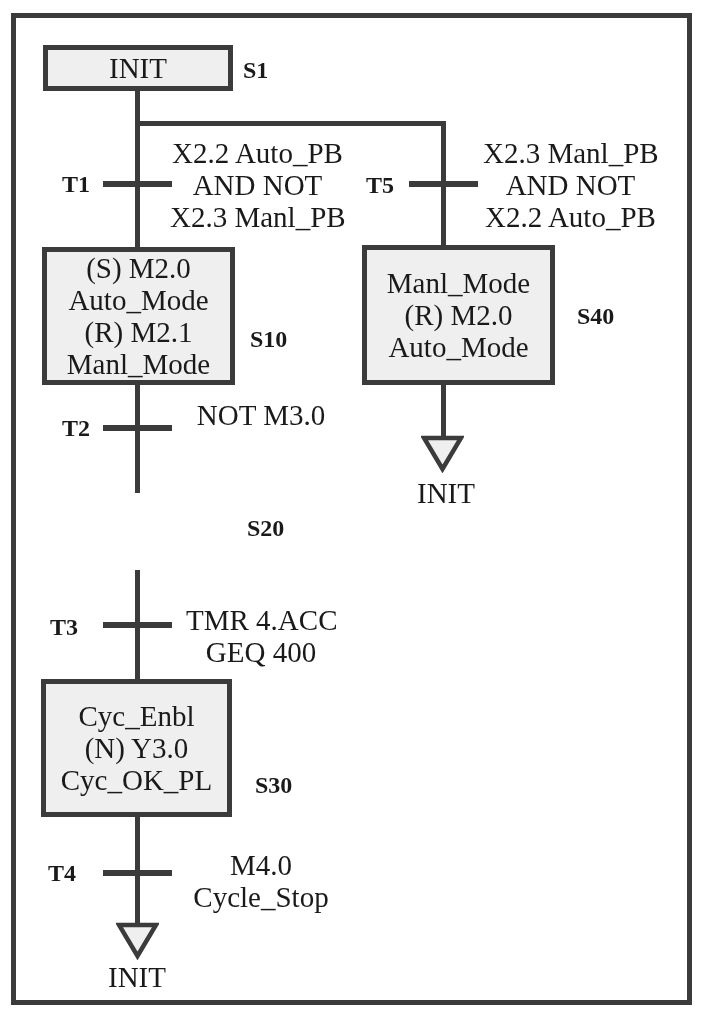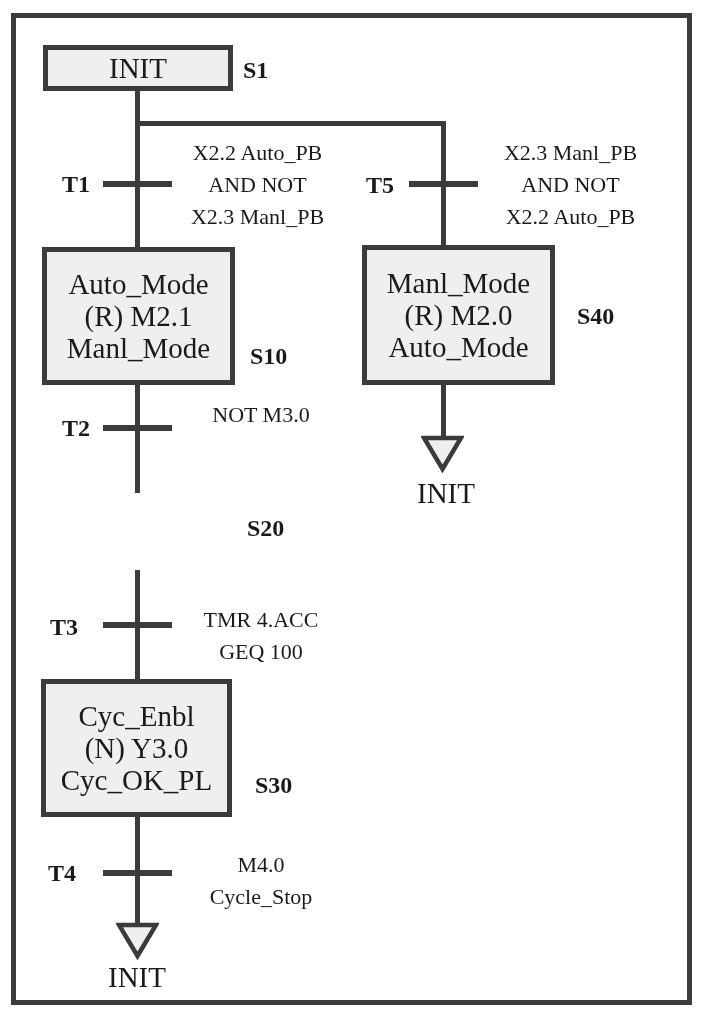--- a/index.html
+++ b/index.html
@@ -52,21 +52,21 @@
   .slabel, .tlabel {
     position: absolute;
     font-weight: bold;
     font-size: 24px;
     line-height: 32px;
     white-space: nowrap;
   }
   .cond {
     position: absolute;
     text-align: center;
-    font-size: 22px;
+    font-size: 29px;
     line-height: 32px;
     white-space: nowrap;
   }
   .jump {
     position: absolute;
   }
   .jump-text {
     position: absolute;
     text-align: center;
     font-size: 29px;
@@ -92,40 +92,41 @@
   <div class="tbar" style="left:409px;top:181px"></div>
   <div class="tbar" style="left:103px;top:425px"></div>
   <div class="tbar" style="left:103px;top:622px"></div>
   <div class="tbar" style="left:103px;top:870px"></div>
 
   <div class="step" style="left:43px;top:45px;width:190px;height:46px">
     <div>INIT</div>
   </div>
 
   <div class="step" style="left:42px;top:247px;width:193px;height:138px">
+    <div>(S) M2.0</div>
     <div>Auto_Mode</div>
     <div>(R) M2.1</div>
     <div>Manl_Mode</div>
   </div>
 
   <div class="step" style="left:362px;top:245px;width:193px;height:140px">
     <div>Manl_Mode</div>
     <div>(R) M2.0</div>
     <div>Auto_Mode</div>
   </div>
 
 
   <div class="step" style="left:41px;top:679px;width:191px;height:138px">
     <div>Cyc_Enbl</div>
     <div>(N) Y3.0</div>
     <div>Cyc_OK_PL</div>
   </div>
 
   <div class="slabel" style="left:243px;top:54px">S1</div>
-  <div class="slabel" style="left:250px;top:340px">S10</div>
+  <div class="slabel" style="left:250px;top:323px">S10</div>
   <div class="slabel" style="left:247px;top:512px">S20</div>
   <div class="slabel" style="left:255px;top:769px">S30</div>
   <div class="slabel" style="left:577px;top:300px">S40</div>
 
   <div class="tlabel" style="left:62px;top:168px">T1</div>
   <div class="tlabel" style="left:62px;top:412px">T2</div>
   <div class="tlabel" style="left:50px;top:611px">T3</div>
   <div class="tlabel" style="left:48px;top:857px">T4</div>
   <div class="tlabel" style="left:366px;top:169px">T5</div>
 
@@ -140,21 +141,21 @@
     <div>AND NOT</div>
     <div>X2.2 Auto_PB</div>
   </div>
 
   <div class="cond" style="left:186px;top:399px;width:150px">
     <div>NOT M3.0</div>
   </div>
 
   <div class="cond" style="left:186px;top:604px;width:150px">
     <div>TMR 4.ACC</div>
-    <div>GEQ 100</div>
+    <div>GEQ 400</div>
   </div>
 
   <div class="cond" style="left:186px;top:849px;width:150px">
     <div>M4.0</div>
     <div>Cycle_Stop</div>
   </div>
 
   <svg class="jump" style="left:421px;top:435px" width="43" height="38" viewBox="0 0 43 38">
     <polygon points="3,3 40,3 21.5,34" fill="var(--step-fill)" stroke="var(--line)" stroke-width="4.5"></polygon>
   </svg>

